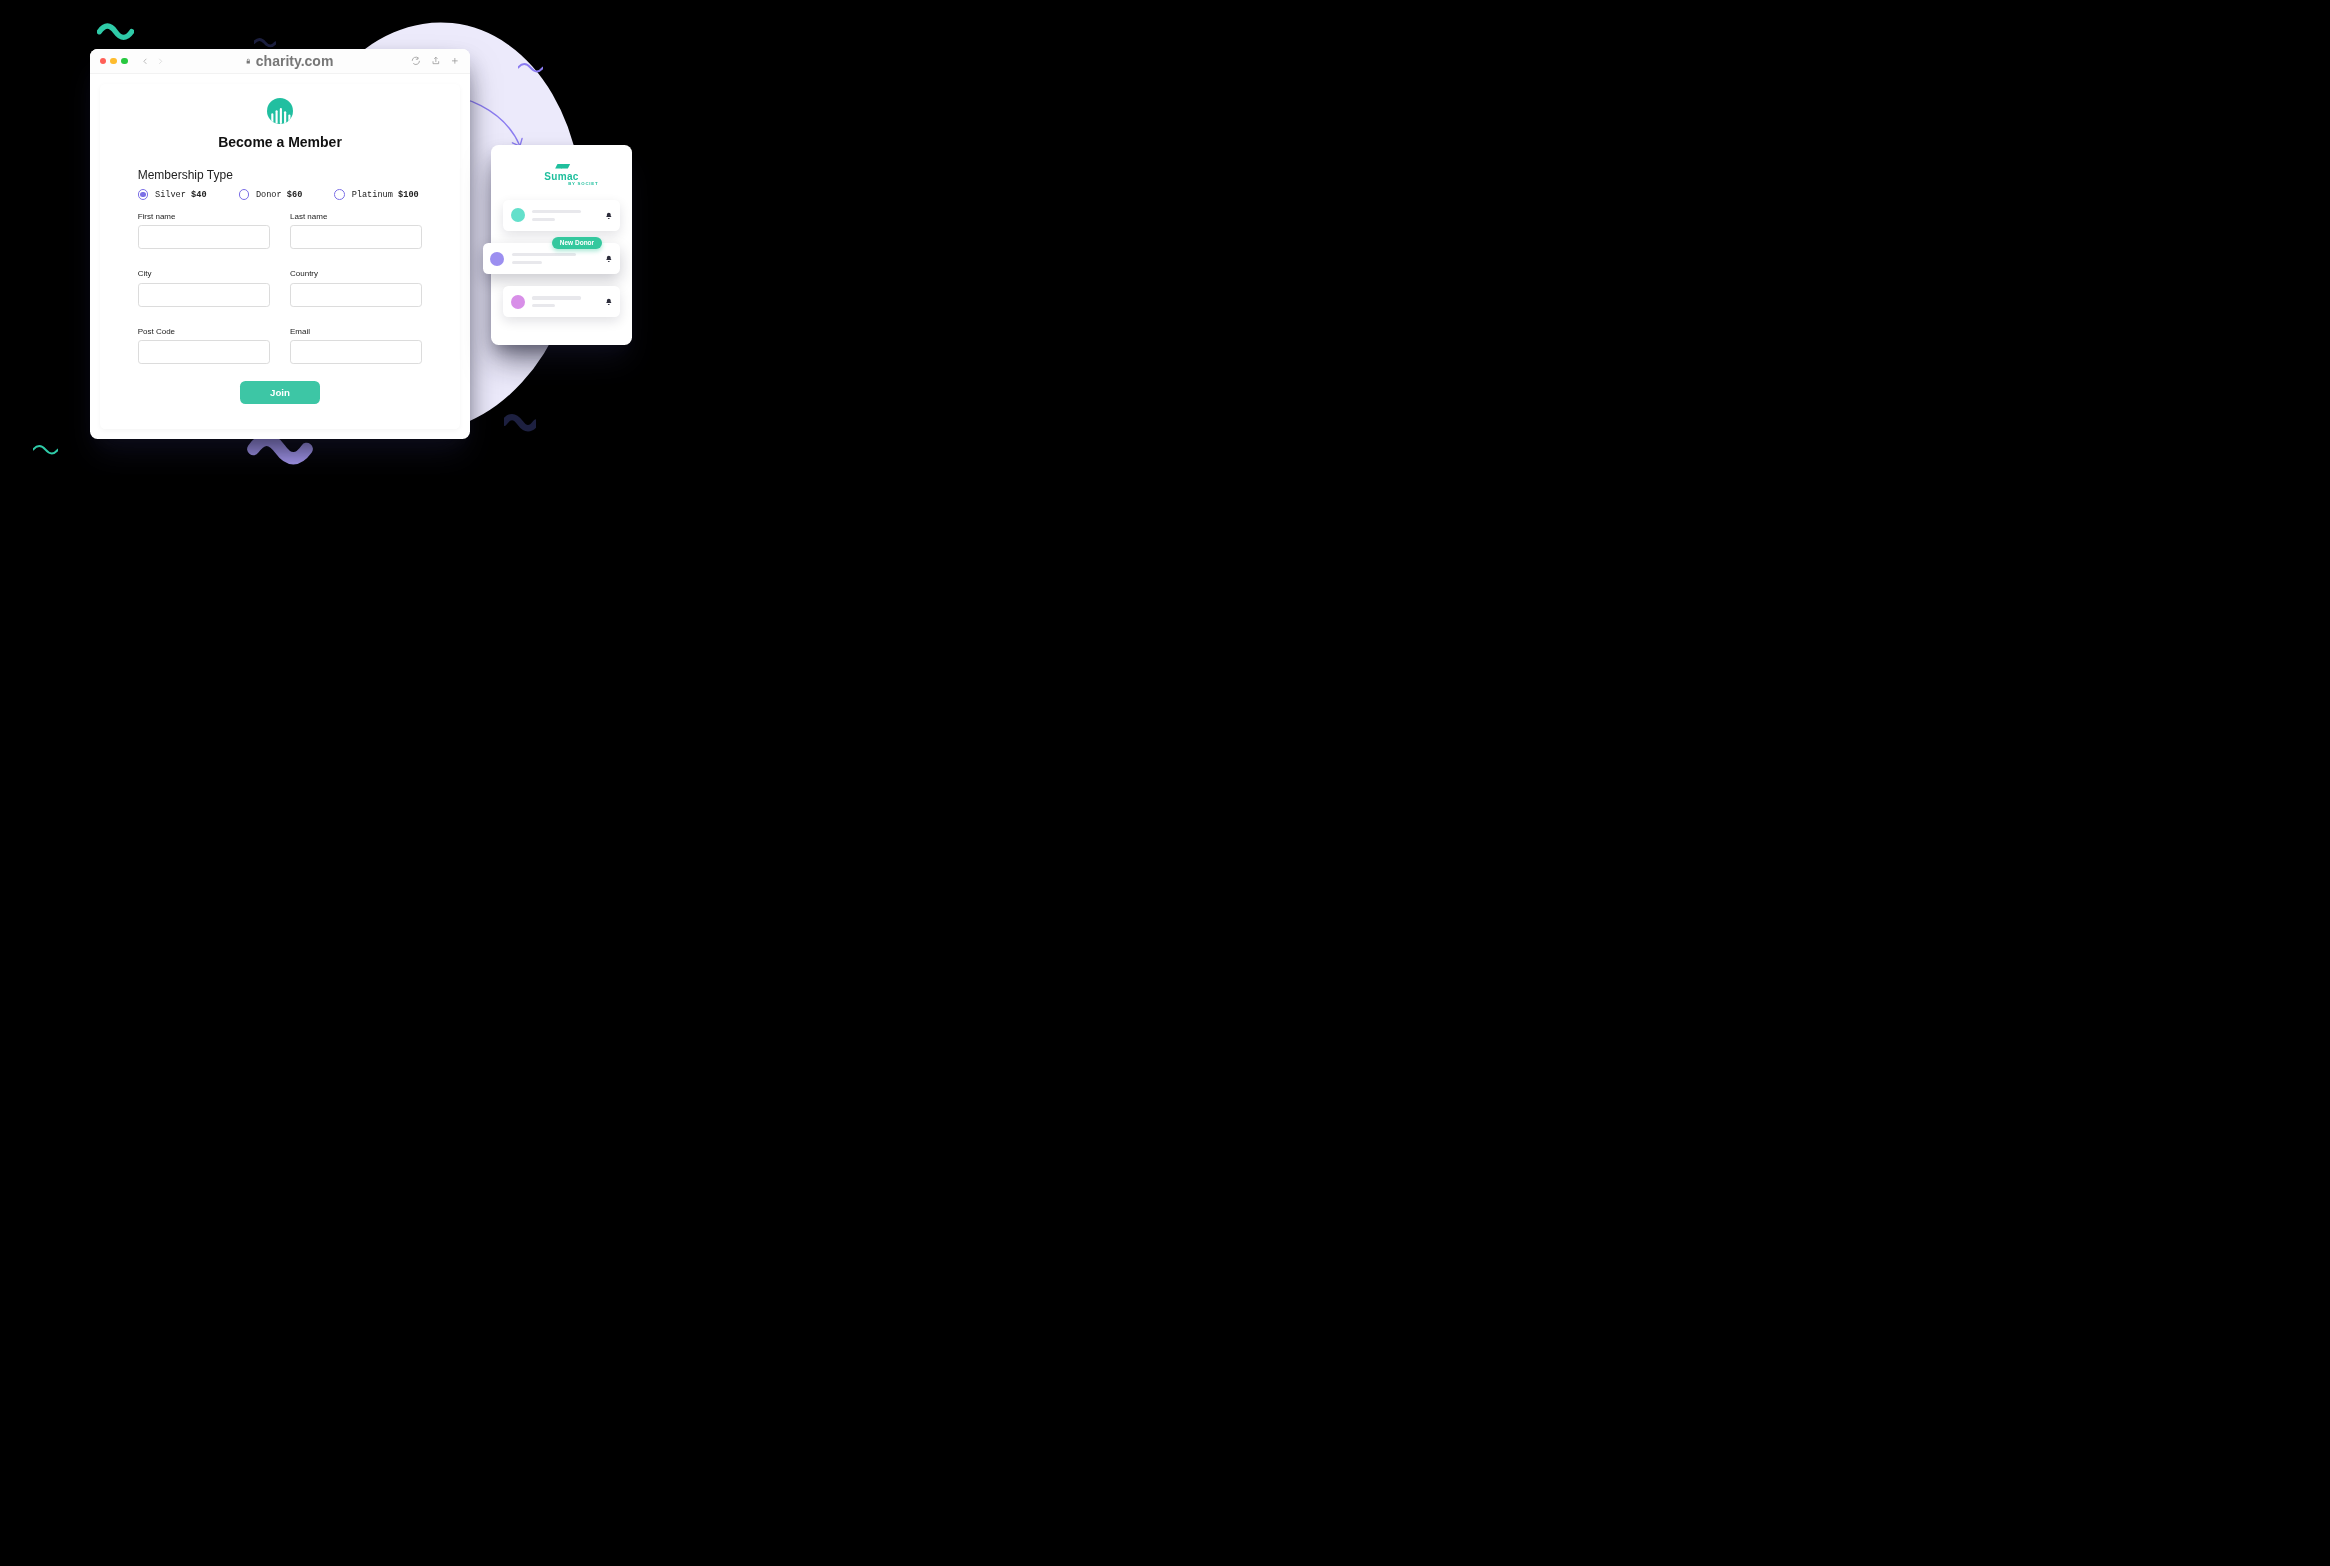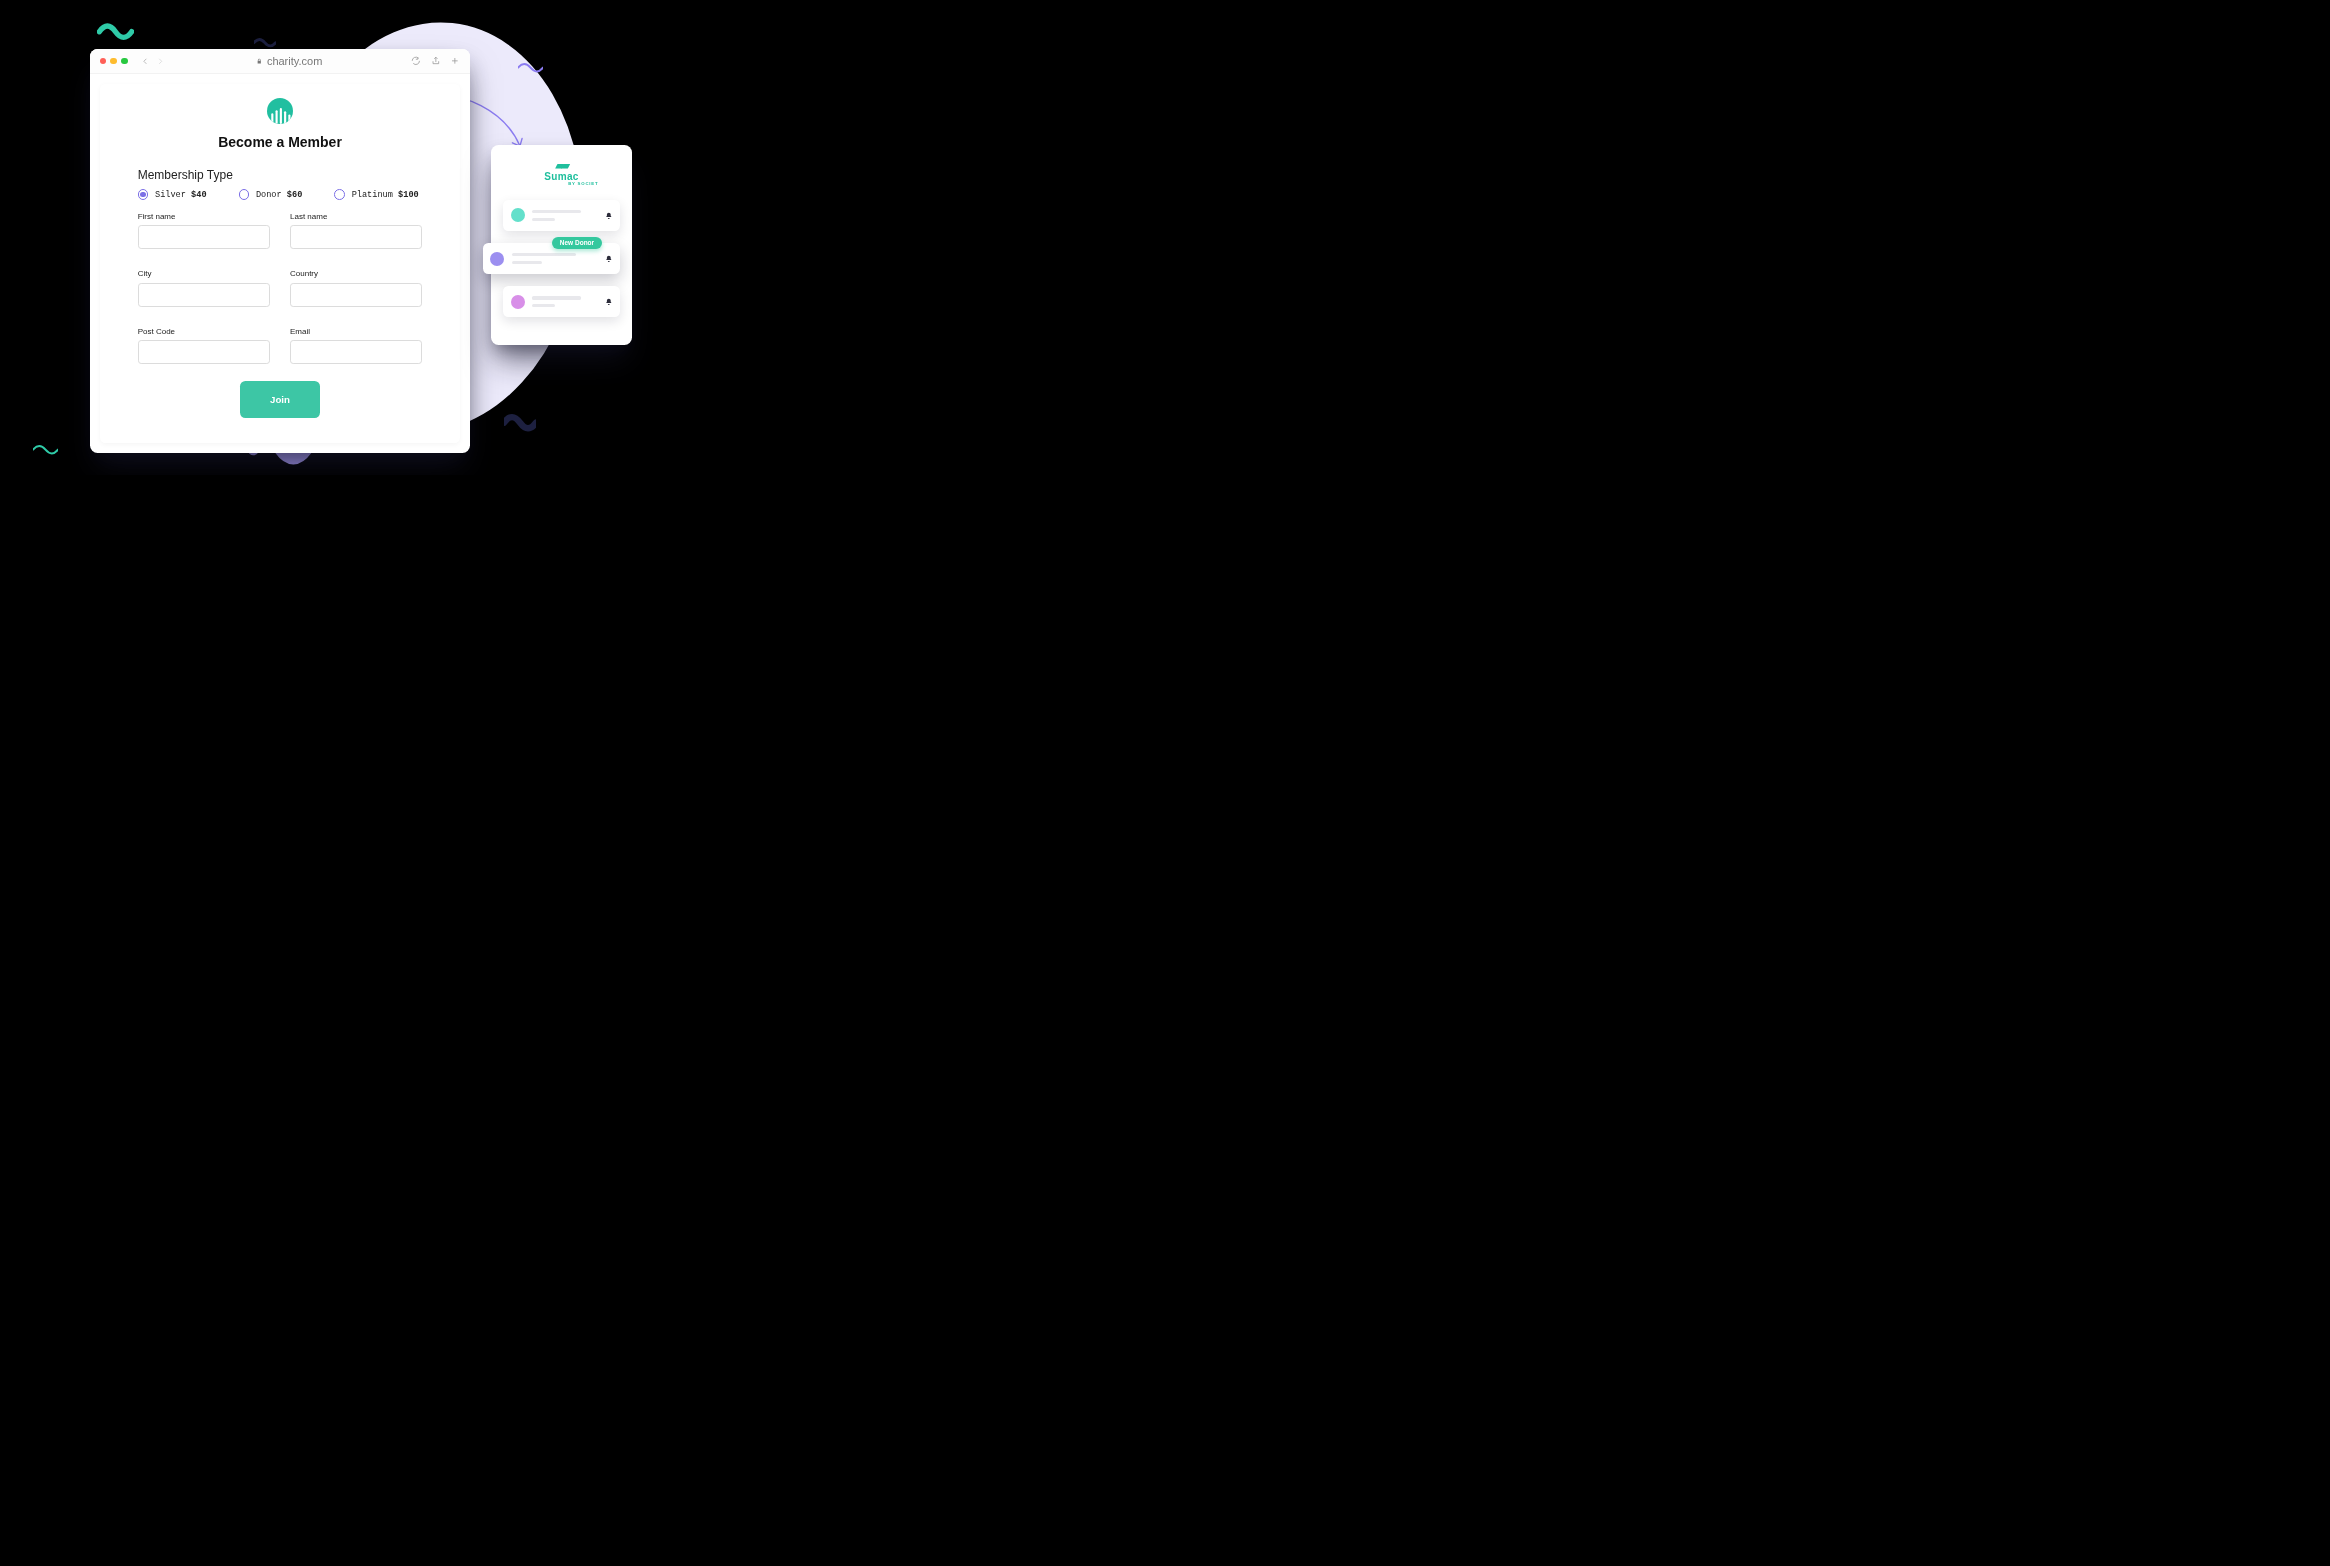--- a/index.html
+++ b/index.html
@@ -72,21 +72,22 @@
   .dot.yellow { background:#FEBC2E; }
   .dot.green { background:#28C840; }
   .navarrows { display:flex; gap:1.1px; margin-left:3.2px; color:#b0b0b0;}
   .navarrow { width:14px; height:14px; display:flex; align-items:center; justify-content:center; border-radius:3.2px; font-size:9.7px;}
   .addrwrap { flex:1; display:flex; justify-content:center; }
   .address {
     display:flex;
     align-items:center;
     gap:4.3px;
     color:#777;
-    font-size:11px;
+    font-size:14px;
+    font-weight:bold;
   }
   .address svg { width:6.5px; height:6.5px; }
   .tb-icon { width:10.8px; height:10.8px; color:#9a9a9a; display:flex; align-items:center; justify-content:center;}
   .tb-icon svg { width:9.7px; height:9.7px; }
   .tb-right { display:flex; gap:8.6px; align-items:center;}
 
   .card {
     margin: 9.7px;
     background:#fff;
     border-radius:5.4px;
@@ -161,21 +162,21 @@
     font-size:8px;
     background:#fff;
   }
   .joinwrap { text-align:center; }
   .join-btn {
     background:#3DC6A5;
     color:#fff;
     border:none;
     font-size:9.7px;
     font-weight:700;
-    padding: 13px 30px;
+    padding: 6px 30px;
     border-radius:5.4px;
     cursor:pointer;
   }
 
   
   .crm {
     position:absolute;
     top: 145px;
     left: 491px;
     width: 141px;

